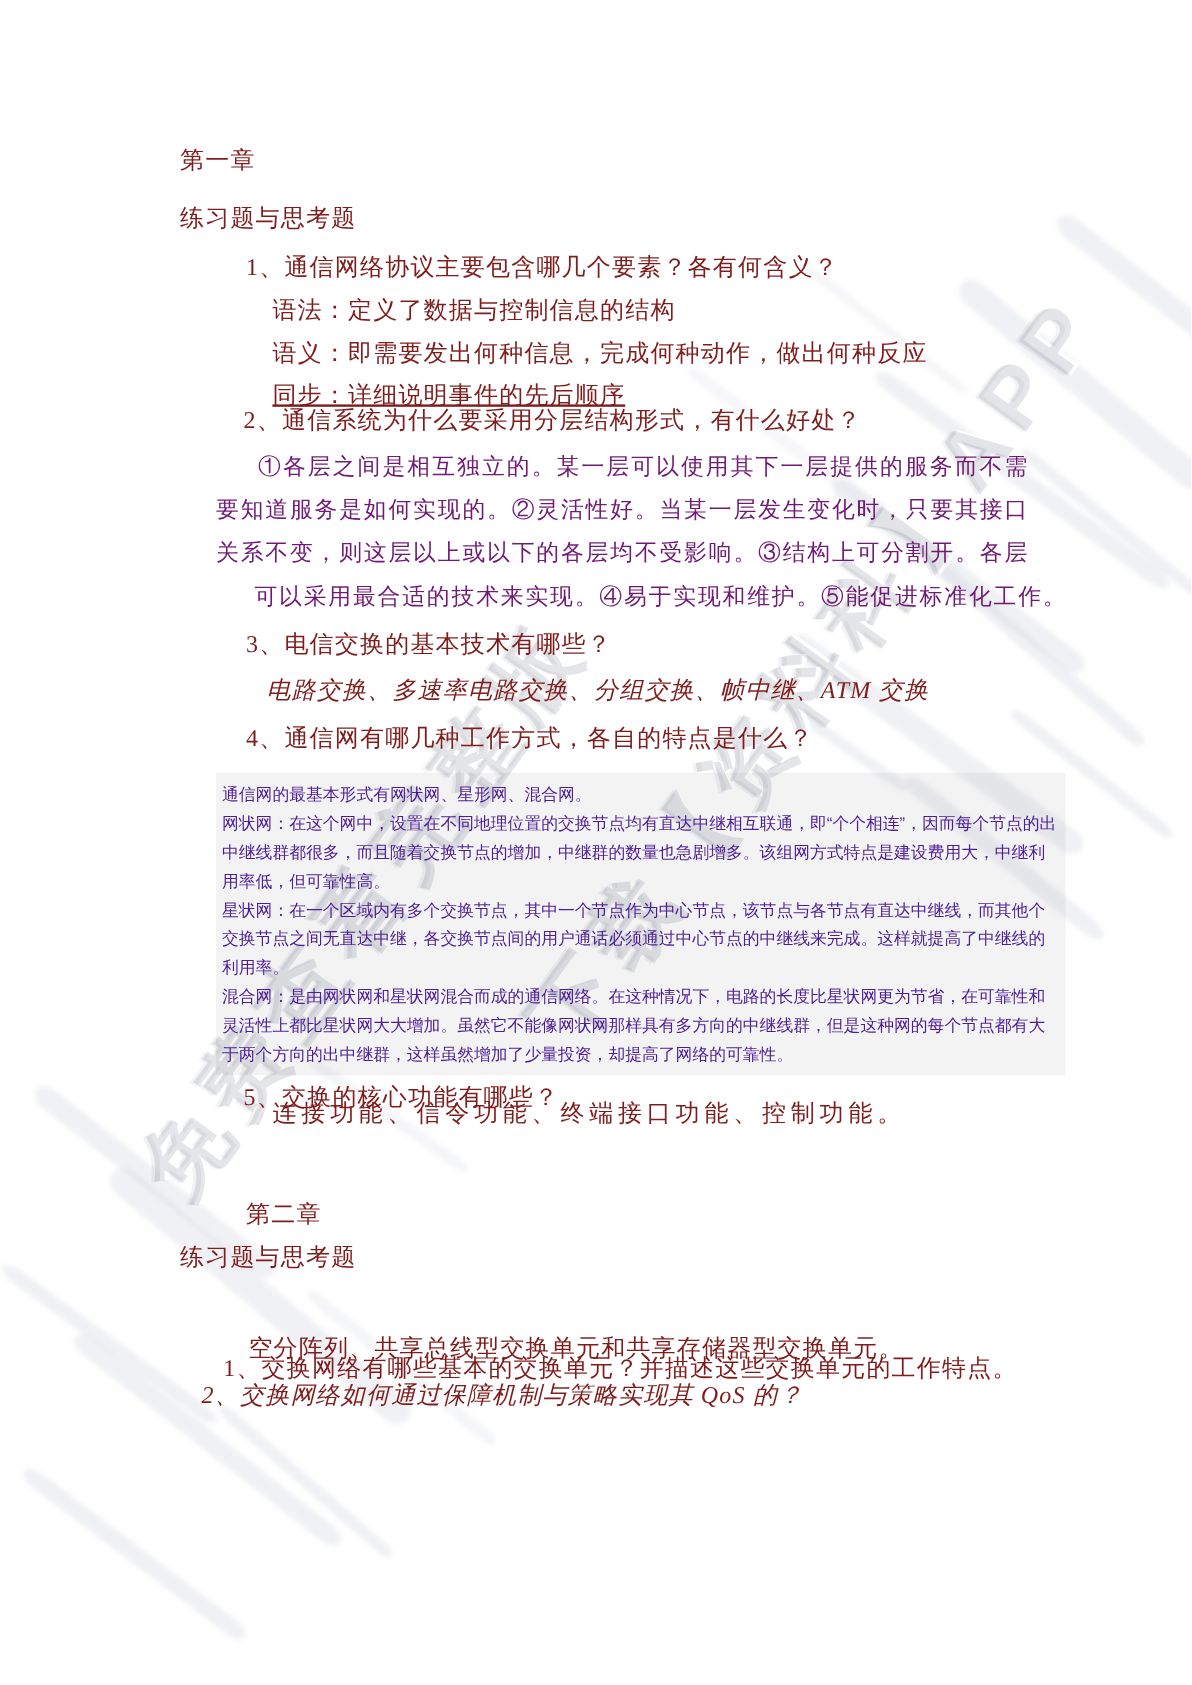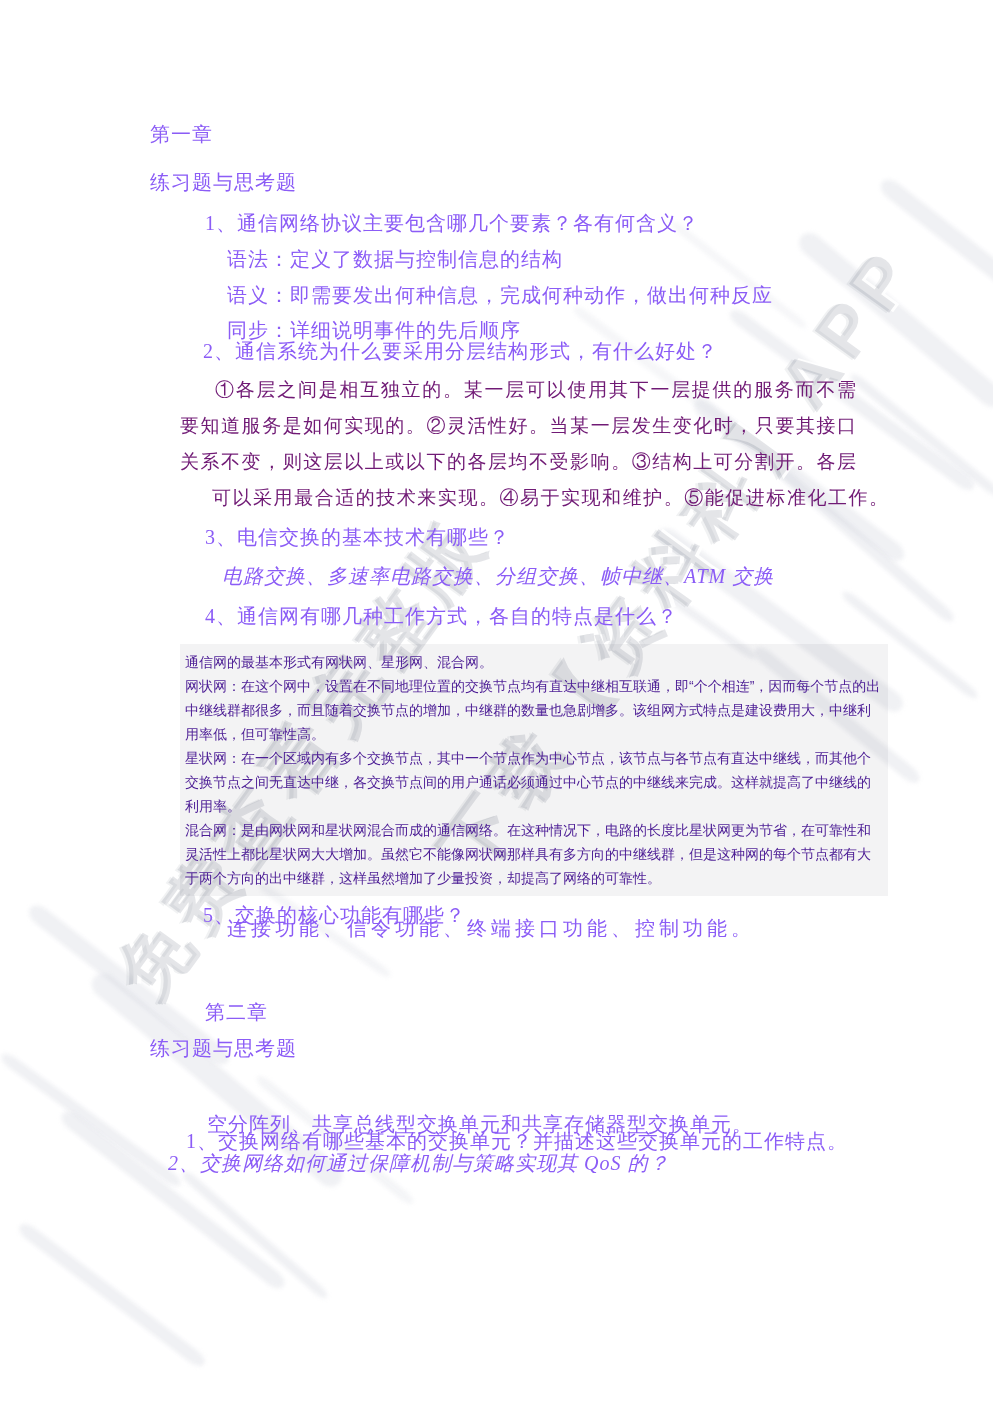--- a/index.html
+++ b/index.html
@@ -14,30 +14,30 @@
   .wm-text{position:absolute;font-family:"Liberation Sans","DejaVu Sans",sans-serif;
            font-weight:bold;font-size:72px;letter-spacing:10px;white-space:nowrap;
            color:rgba(125,132,146,0.20);
            text-shadow:3px 3px 0 rgba(255,255,255,0.9),-2px -2px 0 rgba(120,128,142,0.10);
            transform-origin:0 0;transform:rotate(-54deg);}
   .wm-a{left:96px;top:962px;}
   .wm-b{left:420px;top:836px;}
 
   
   .line{position:absolute;z-index:2;font-size:20px;letter-spacing:1px;
-        color:#8b5cf6;white-space:nowrap;line-height:24px;}
+        color:#7f1d1d;white-space:nowrap;line-height:24px;}
   .jline{position:absolute;z-index:2;font-size:19px;color:#701a75;width:676px;
          left:180px;text-align:justify;text-align-last:justify;line-height:26px;}
 
   .p-ch1-title{left:150px;top:122px;}
   .p-ch1-section{left:150px;top:170px;}
   .p-c1q1{left:205px;top:211px;}
   .p-c1q1a1{left:227px;top:247px;}
   .p-c1q1a2{left:227px;top:283px;}
-  .p-c1q1a3{left:227px;top:318px;}
+  .p-c1q1a3{left:227px;top:318px;text-decoration:underline;}
   .p-c1q2{left:203px;top:339px;}
   .p-c1q2l1{top:377px;text-indent:35px;}
   .p-c1q2l2{top:413px;}
   .p-c1q2l3{top:449px;}
   .p-c1q2l4{top:485px;margin-left:32px;}
   .p-c1q3{left:205px;top:525px;}
   .p-c1q3a{left:222px;top:564px;font-style:italic;}
   .p-c1q4{left:205px;top:604px;}
   .p-c1q5{left:203px;top:903px;}
   .p-c1q5a{left:227px;top:916px;letter-spacing:4px;}

